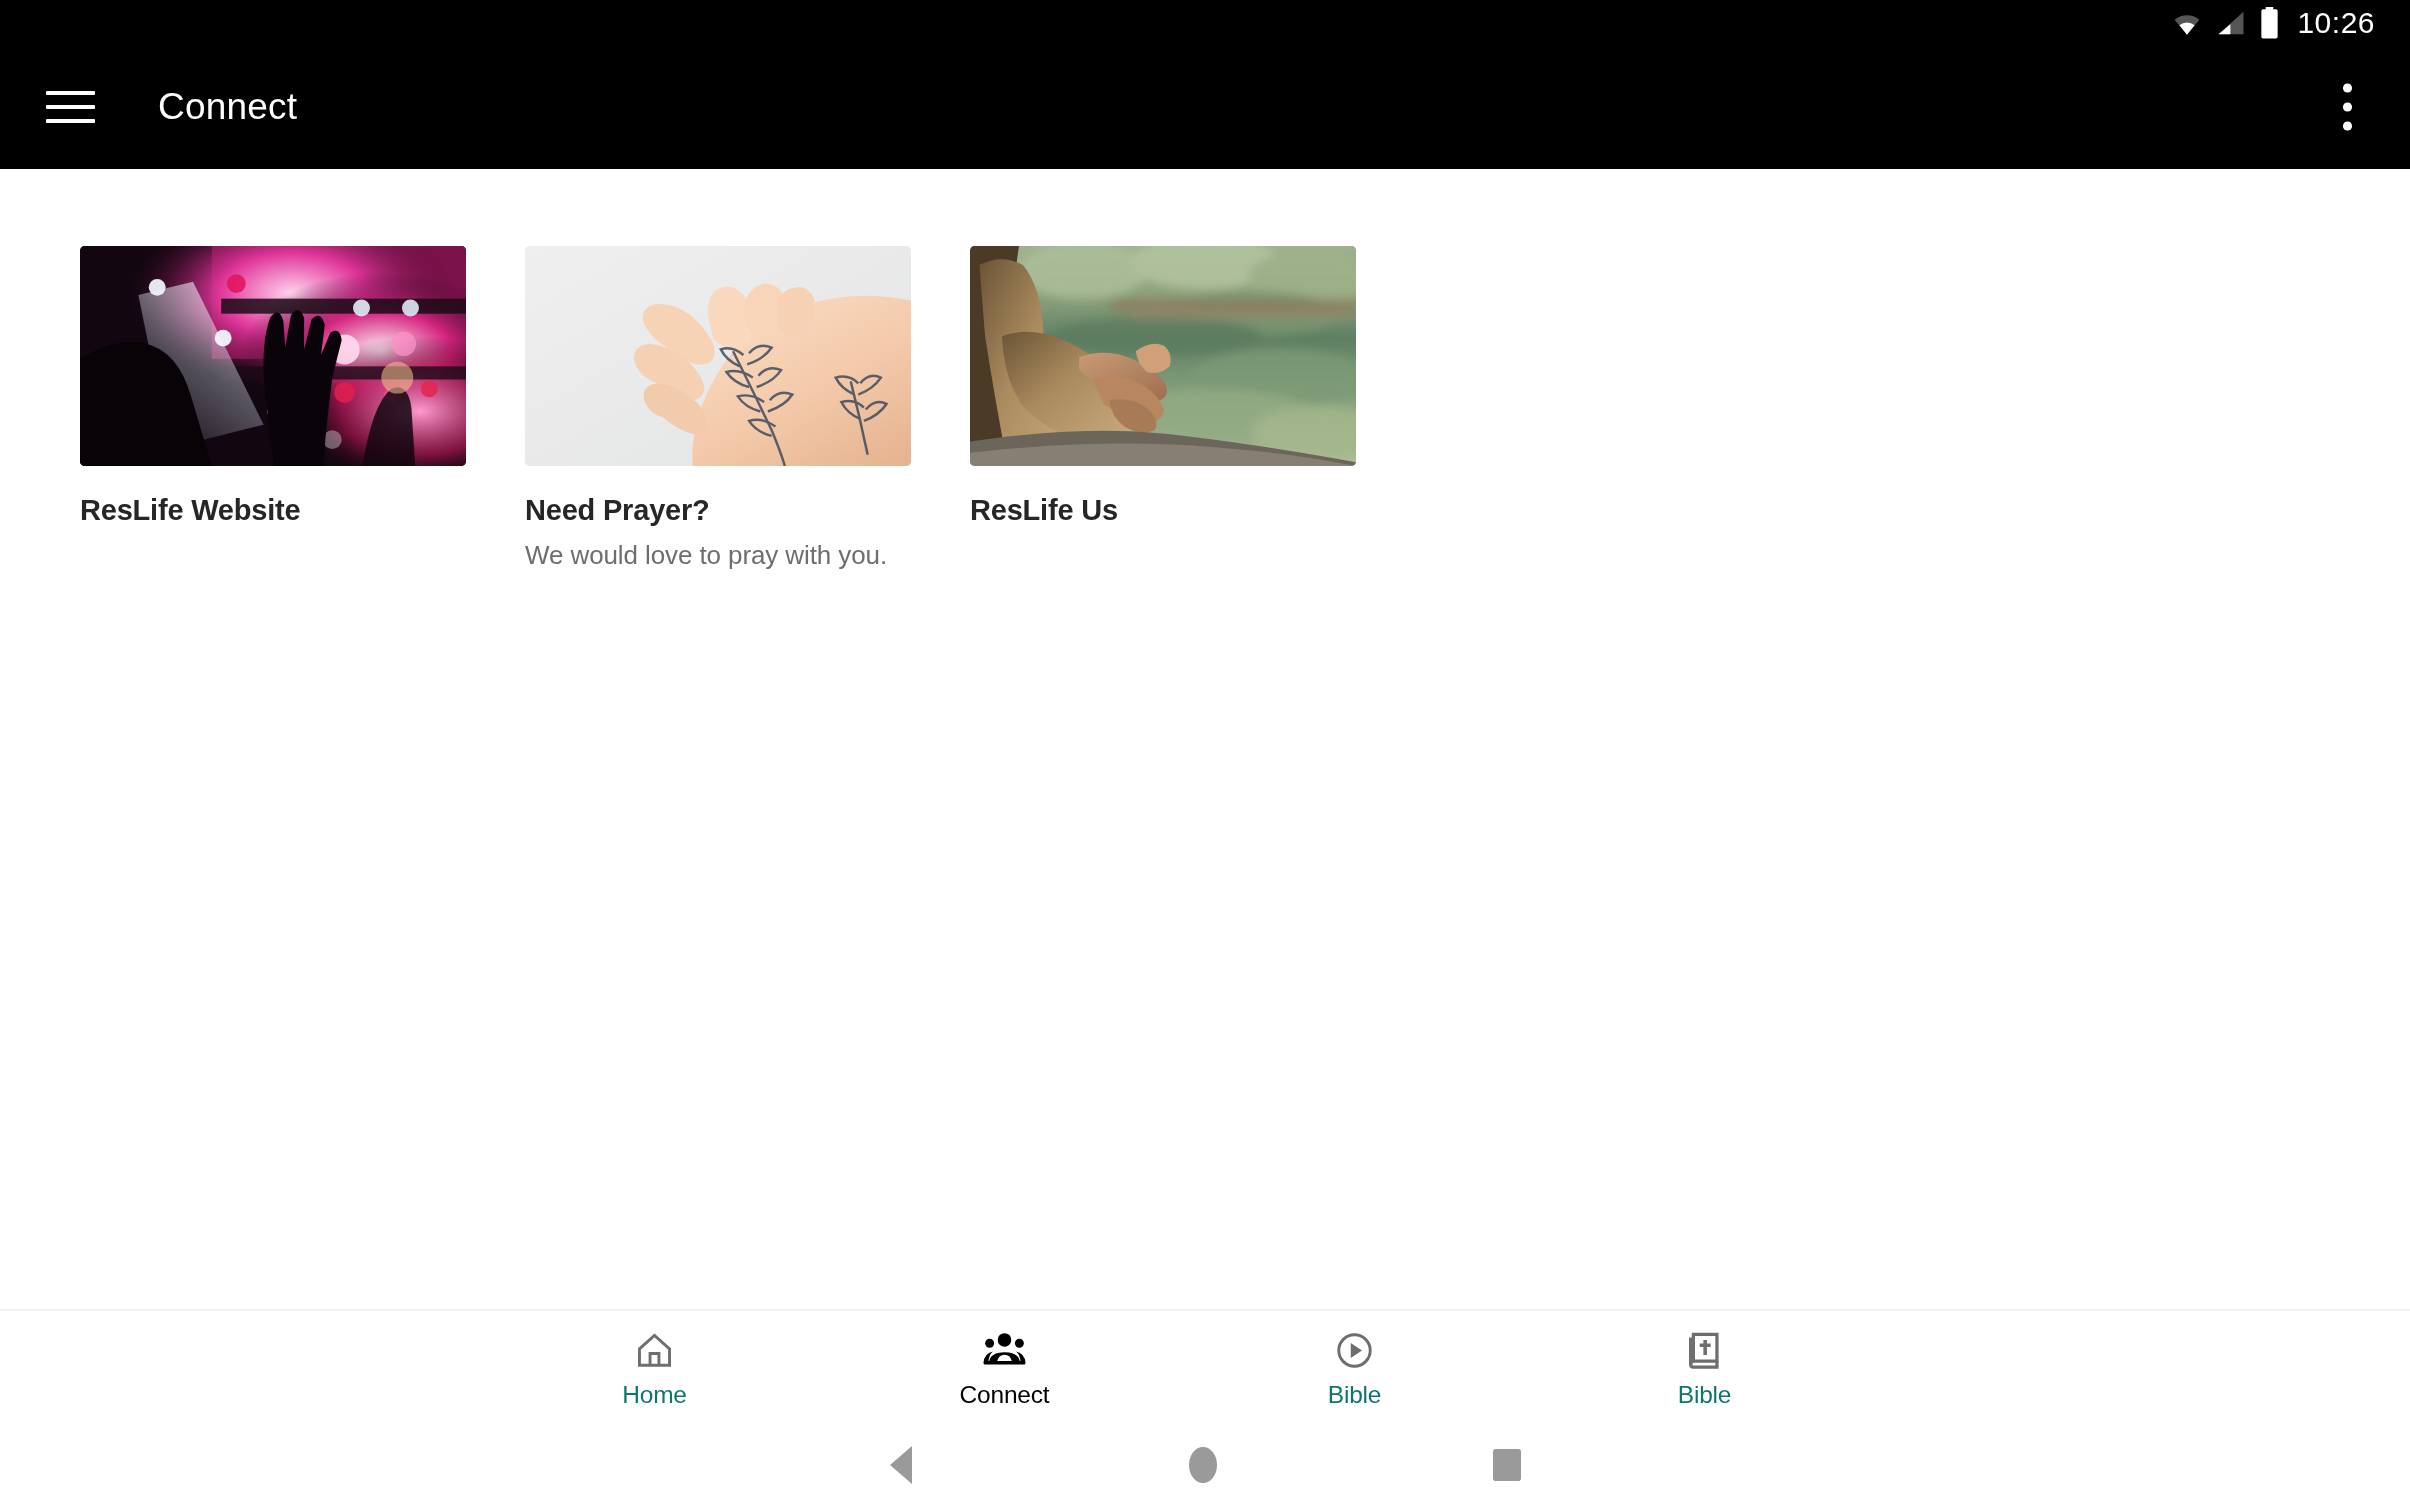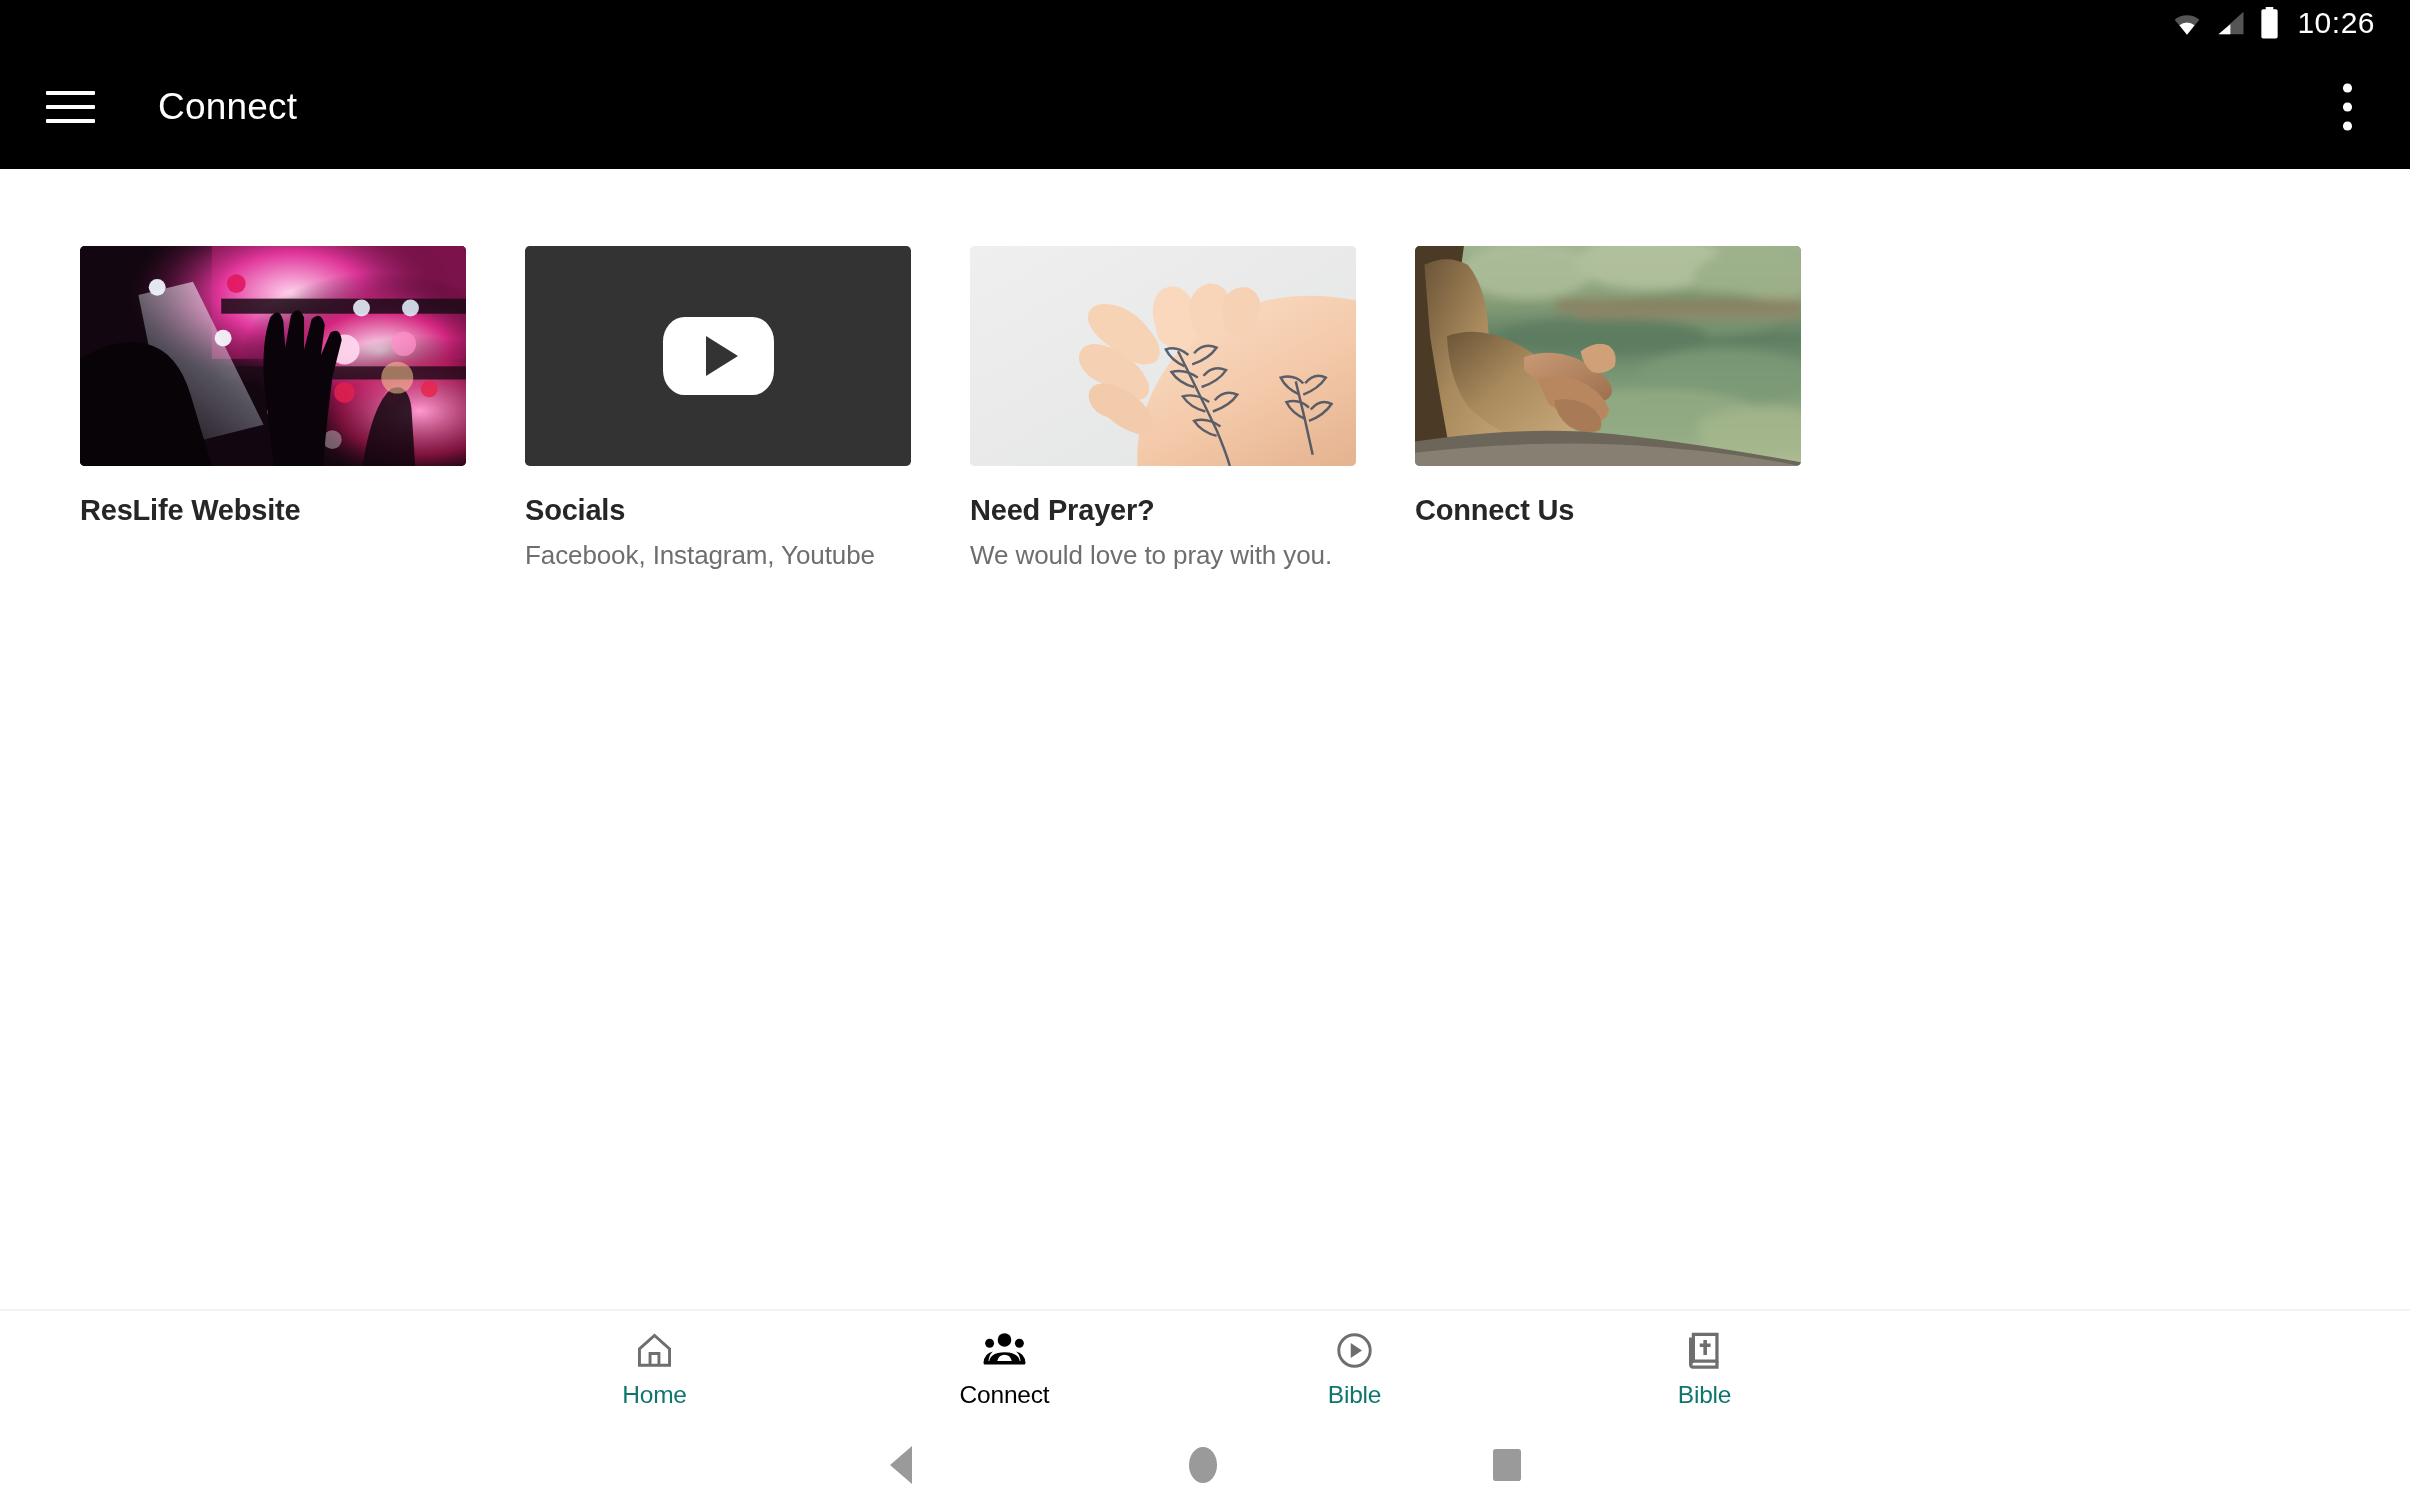--- a/index.html
+++ b/index.html
@@ -216,29 +216,20 @@
                    L238 110 L246 78 Q256 68 260 84 L256 116 L266 92 Q276 86 278 100 L268 140
                    Q262 186 258 234 Z" fill="#0a040a"></path>
           <path d="M300 234 Q310 170 330 152 Q348 144 352 172 L356 234 Z" fill="#12060f" opacity="0.85"></path>
           <circle cx="337" cy="140" r="17" fill="#f4c98f" opacity="0.55"></circle>
         </svg>
       </div>
       <div class="card-title">ResLife Website</div>
       <div class="card-sub"></div>
     </div>
 
-    <div class="card">
-      <div class="card-thumb thumb-video">
-        <div class="yt-badge">
-          <div class="yt-tri"></div>
-        </div>
-      </div>
-      <div class="card-title">Socials</div>
-      <div class="card-sub">Facebook, Instagram, Youtube</div>
-    </div>
 
     <div class="card">
       <div class="card-thumb thumb-prayer">
         <svg width="386" height="220" viewBox="0 0 410 234" preserveAspectRatio="none">
           <defs>
             <linearGradient id="bg3" x1="0%" y1="0%" x2="100%" y2="100%">
               <stop offset="0%" stop-color="#efefef"></stop>
                 <stop offset="100%" stop-color="#e3e4e4"></stop>
             </linearGradient>
             <linearGradient id="skin" x1="20%" y1="0%" x2="90%" y2="100%">
@@ -324,21 +315,21 @@
                    Q82 198 56 170 Q36 142 34 96 Z" fill="url(#sweater)"></path>
           <path d="M116 118 Q146 108 172 120 Q194 130 206 144 Q214 158 202 164 Q180 168 156 158
                    Q130 146 116 132 Z" fill="url(#skin4)"></path>
           <path d="M130 142 Q160 134 184 148 Q202 160 206 174 Q204 188 188 188 Q162 184 142 168 Z" fill="#b8875f"></path>
           <path d="M148 164 Q174 160 190 174 Q202 186 196 196 Q182 202 164 192 Q150 182 148 164 Z" fill="#a87a56"></path>
           <path d="M176 112 Q192 100 206 106 Q216 114 212 128 Q202 138 188 134 Q178 126 176 112 Z" fill="#d0a179"></path>
           <path d="M0 208 Q120 190 210 200 Q300 210 410 230 L410 234 L0 234 Z" fill="#6c665a"></path>
           <path d="M0 220 Q140 204 260 214 Q340 220 410 234 L410 234 L0 234 Z" fill="#8b8274" opacity="0.9"></path>
         </svg>
       </div>
-      <div class="card-title">Connect Us</div>
+      <div class="card-title">ResLife Us</div>
       <div class="card-sub"></div>
     </div>
 
   </div>
 </div>
 
 <div class="divider"></div>
 
 <div class="bottom-nav">
   <div class="nav-items">

